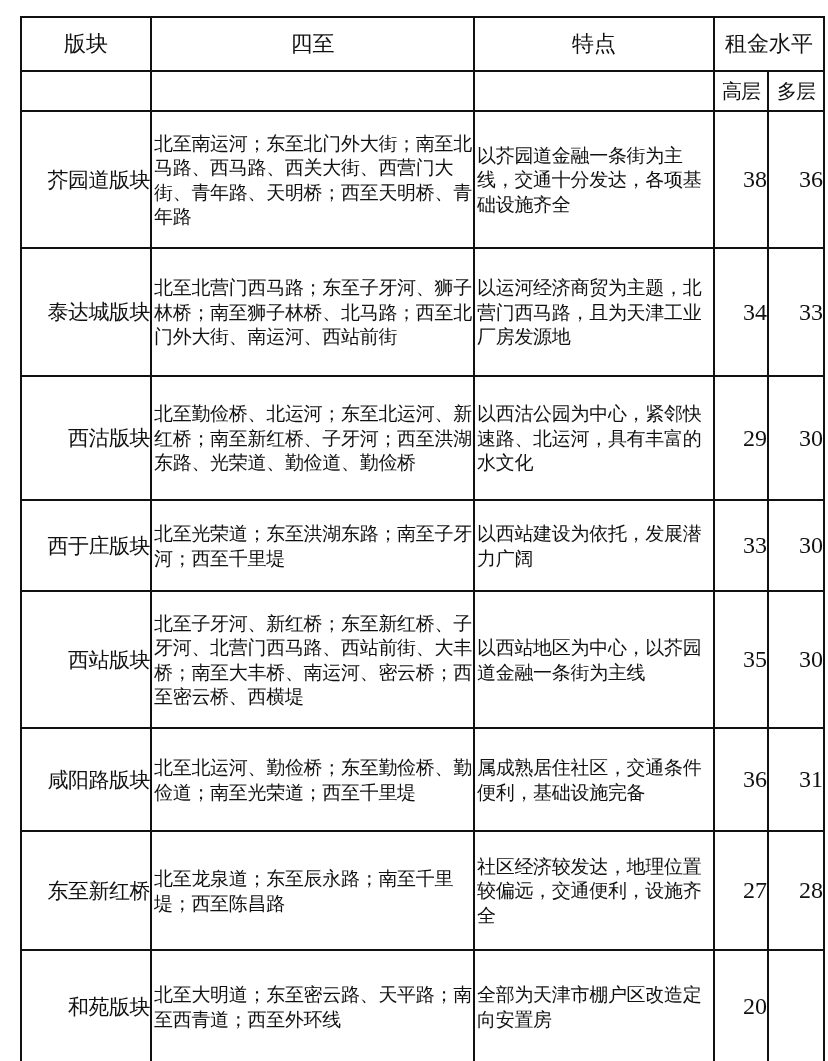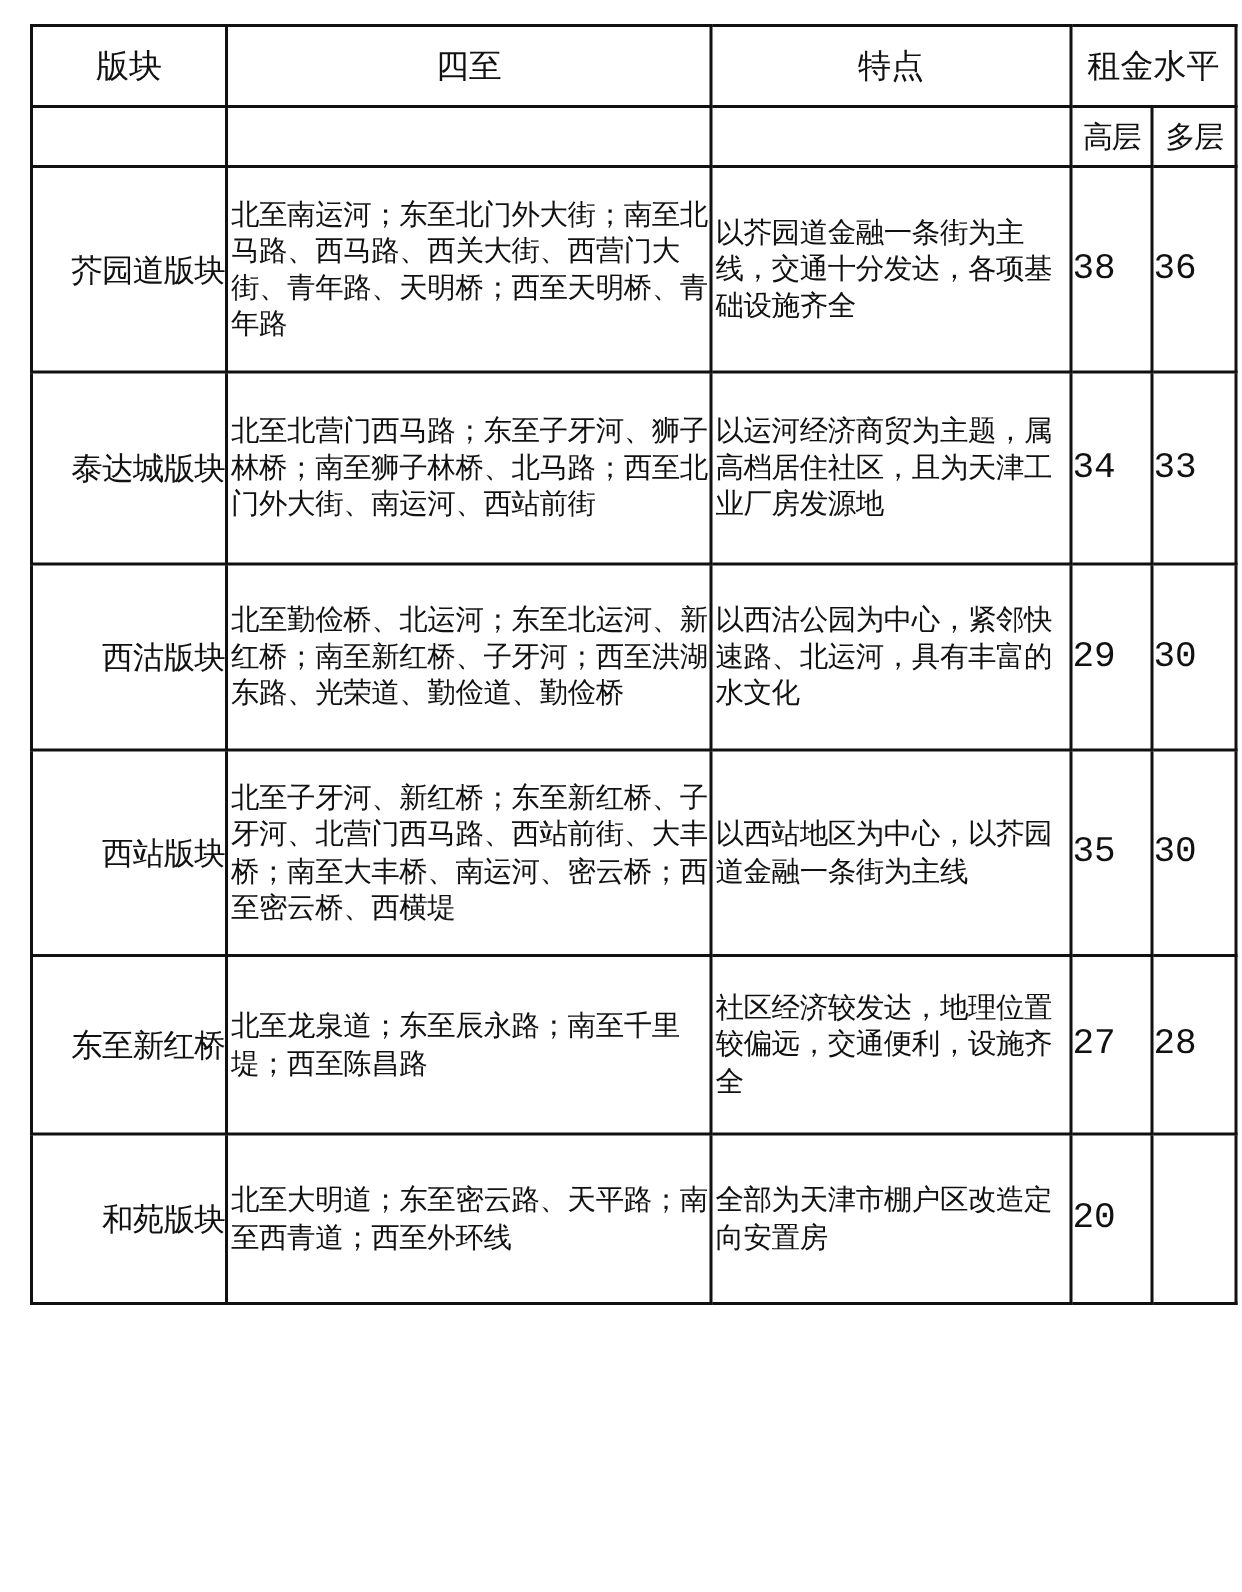--- a/index.html
+++ b/index.html
@@ -53,23 +53,23 @@
     font-size: 19px;
     line-height: 24.5px;
     text-align: left;
     vertical-align: middle;
     padding-left: 2px !important;
     padding-right: 1px !important;
     word-break: break-all;
     letter-spacing: -0.3px;
   }
   .num {
-    font-family: Liberation Mono, monospace;
+    font-family: Liberation Serif, serif;
     font-size: 24px;
-    text-align: left;
+    text-align: right;
     vertical-align: middle;
   }
 </style>
 </head>
 <body>
 
 <table class="rent">
   <colgroup>
     <col style="width:130px">
     <col style="width:323px">
@@ -96,37 +96,51 @@
     <tr style="height:137px">
       <td class="name">芥园道版块</td>
       <td class="txt">北至南运河；东至北门外大街；南至北马路、西马路、西关大街、西营门大街、青年路、天明桥；西至天明桥、青年路</td>
       <td class="txt">以芥园道金融一条街为主线，交通十分发达，各项基础设施齐全</td>
       <td class="num">38</td>
       <td class="num">36</td>
     </tr>
     <tr style="height:128px">
       <td class="name">泰达城版块</td>
       <td class="txt">北至北营门西马路；东至子牙河、狮子林桥；南至狮子林桥、北马路；西至北门外大街、南运河、西站前街</td>
-      <td class="txt">以运河经济商贸为主题，属高档居住社区，且为天津工业厂房发源地</td>
+      <td class="txt">以运河经济商贸为主题，北营门西马路，且为天津工业厂房发源地</td>
       <td class="num">34</td>
       <td class="num">33</td>
     </tr>
     <tr style="height:124px">
       <td class="name">西沽版块</td>
       <td class="txt">北至勤俭桥、北运河；东至北运河、新红桥；南至新红桥、子牙河；西至洪湖东路、光荣道、勤俭道、勤俭桥</td>
       <td class="txt">以西沽公园为中心，紧邻快速路、北运河，具有丰富的水文化</td>
       <td class="num">29</td>
       <td class="num">30</td>
     </tr>
+    <tr style="height:91px">
+      <td class="name">西于庄版块</td>
+      <td class="txt">北至光荣道；东至洪湖东路；南至子牙河；西至千里堤</td>
+      <td class="txt">以西站建设为依托，发展潜力广阔</td>
+      <td class="num">33</td>
+      <td class="num">30</td>
+    </tr>
     <tr style="height:137px">
       <td class="name">西站版块</td>
       <td class="txt">北至子牙河、新红桥；东至新红桥、子牙河、北营门西马路、西站前街、大丰桥；南至大丰桥、南运河、密云桥；西至密云桥、西横堤</td>
       <td class="txt">以西站地区为中心，以芥园道金融一条街为主线</td>
       <td class="num">35</td>
       <td class="num">30</td>
+    </tr>
+    <tr style="height:103px">
+      <td class="name">咸阳路版块</td>
+      <td class="txt">北至北运河、勤俭桥；东至勤俭桥、勤俭道；南至光荣道；西至千里堤</td>
+      <td class="txt">属成熟居住社区，交通条件便利，基础设施完备</td>
+      <td class="num">36</td>
+      <td class="num">31</td>
     </tr>
     <tr style="height:119px">
       <td class="name">东至新红桥</td>
       <td class="txt">北至龙泉道；东至辰永路；南至千里堤；西至陈昌路</td>
       <td class="txt">社区经济较发达，地理位置较偏远，交通便利，设施齐全</td>
       <td class="num">27</td>
       <td class="num">28</td>
     </tr>
     <tr style="height:113px">
       <td class="name">和苑版块</td>

